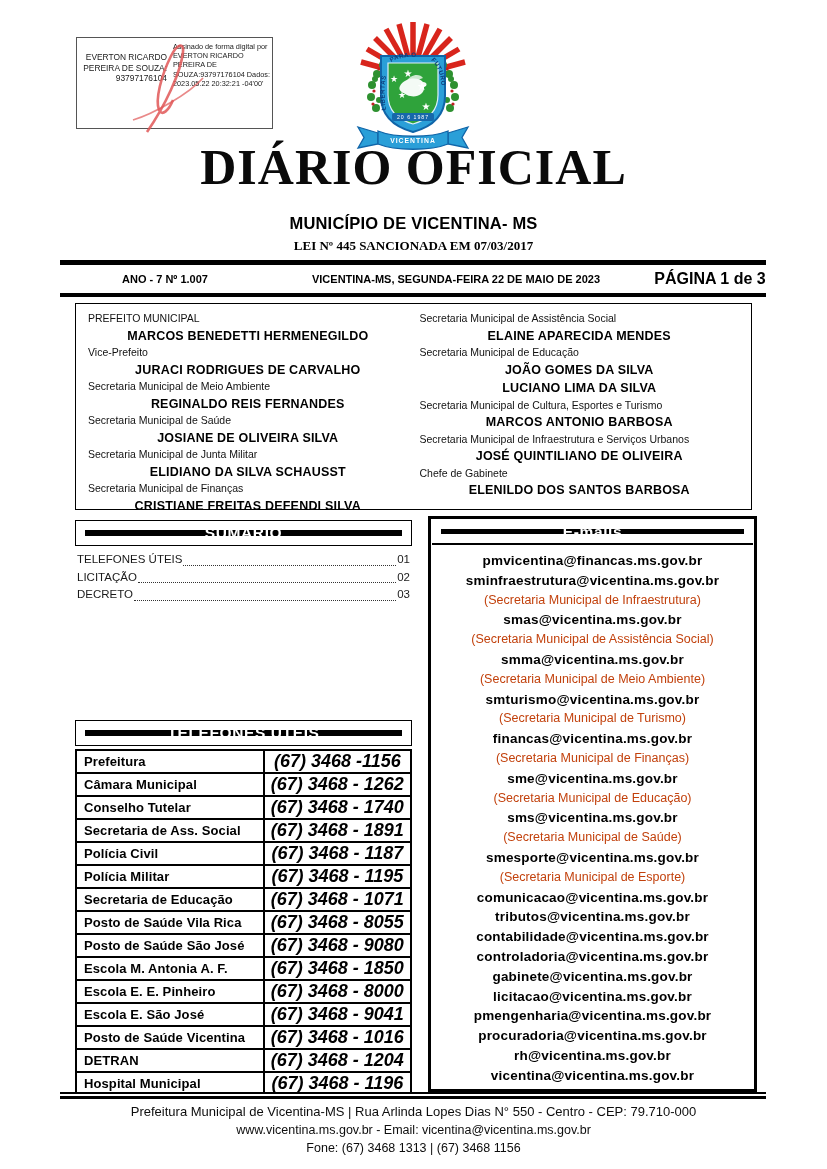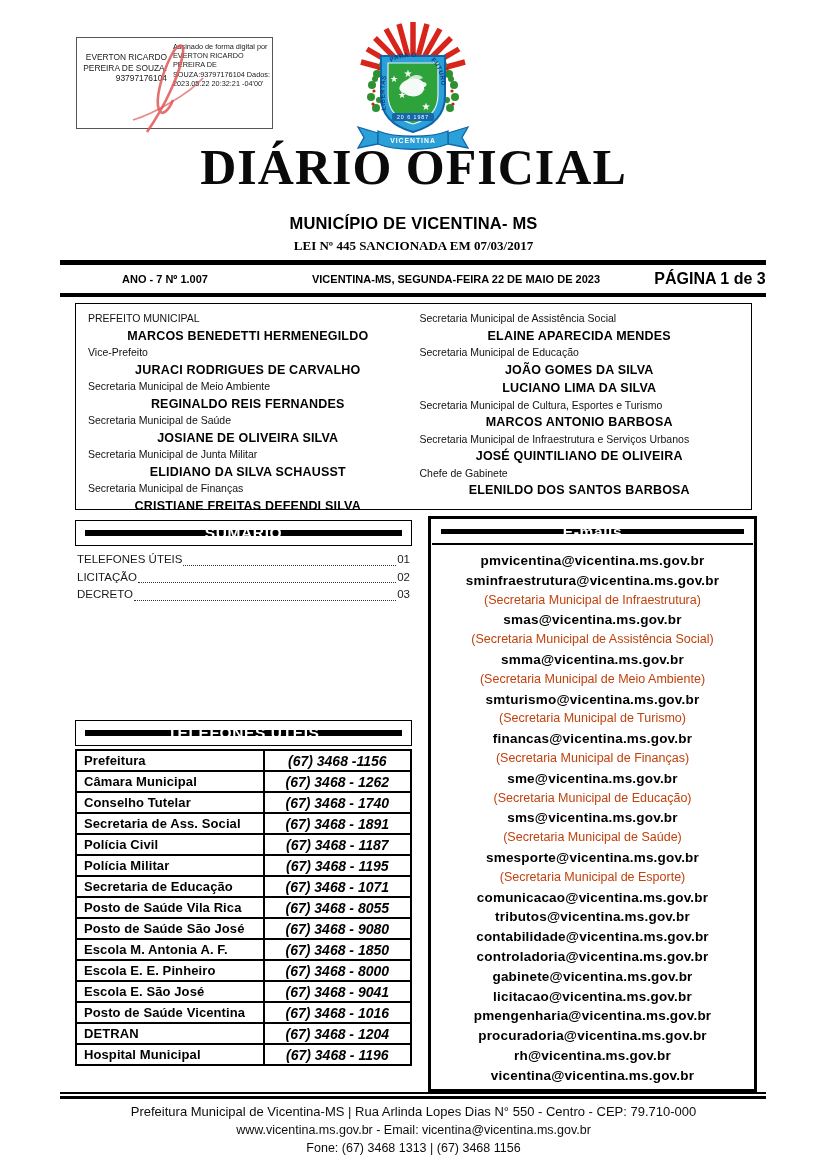--- a/index.html
+++ b/index.html
@@ -83,21 +83,21 @@
   .summary { position:absolute; left:75px; top:520px; width:337px; }
   .sum-items { margin-top:5px; padding:0 2px; }
   .sum-row { display:flex; align-items:flex-end; font-size:11.5px; line-height:17.5px; color:#1a1a1a; }
   .sum-leader { flex:1; border-bottom:1.6px dotted #333; margin:0 1px 3px 1px; }
 
   
   .phones { position:absolute; left:75px; top:720px; width:337px; }
   .phones table { width:100%; border-collapse:collapse; margin-top:3px; }
   .phones td { border:2px solid #000; height:21px; }
   .ph-name { width:56%; font-size:13px; font-weight:700; padding-left:7px; letter-spacing:0.1px; }
-  .ph-num  { font-size:14px; font-weight:700; font-style:italic; text-align:center; }
+  .ph-num  { font-size:18px; font-weight:700; font-style:italic; text-align:center; }
 
   
   .emails {
     position:absolute; left:428px; top:516px; width:329px; height:576px;
     border:3px solid #000; background:#fff;
   }
   .emails .bar { border:none; border-bottom:2.5px solid #000; margin:1px; height:25px; }
   .em-list { padding-top:5px; }
   .em-line { text-align:center; line-height:19.8px; }
   .em-line.email { font-size:13.5px; font-weight:700; letter-spacing:0.2px; }
@@ -332,21 +332,21 @@
           </tr>
       </tbody>
     </table>
   </div>
 
   <div class="emails">
     <div class="bar">
       <span>E-mails</span>
     </div>
     <div class="em-list">
-      <div class="em-line email">pmvicentina@vicentina.ms.gov.br</div>
+      <div class="em-line email">pmvicentina@financas.ms.gov.br</div>
       <div class="em-line email">sminfraestrutura@vicentina.ms.gov.br</div>
       <div class="em-line note">(Secretaria Municipal de Infraestrutura)</div>
       <div class="em-line email">smas@vicentina.ms.gov.br</div>
       <div class="em-line note">(Secretaria Municipal de Assistência Social)</div>
       <div class="em-line email">smma@vicentina.ms.gov.br</div>
       <div class="em-line note">(Secretaria Municipal de Meio Ambiente)</div>
       <div class="em-line email">smturismo@vicentina.ms.gov.br</div>
       <div class="em-line note">(Secretaria Municipal de Turismo)</div>
       <div class="em-line email">financas@vicentina.ms.gov.br</div>
       <div class="em-line note">(Secretaria Municipal de Finanças)</div>

